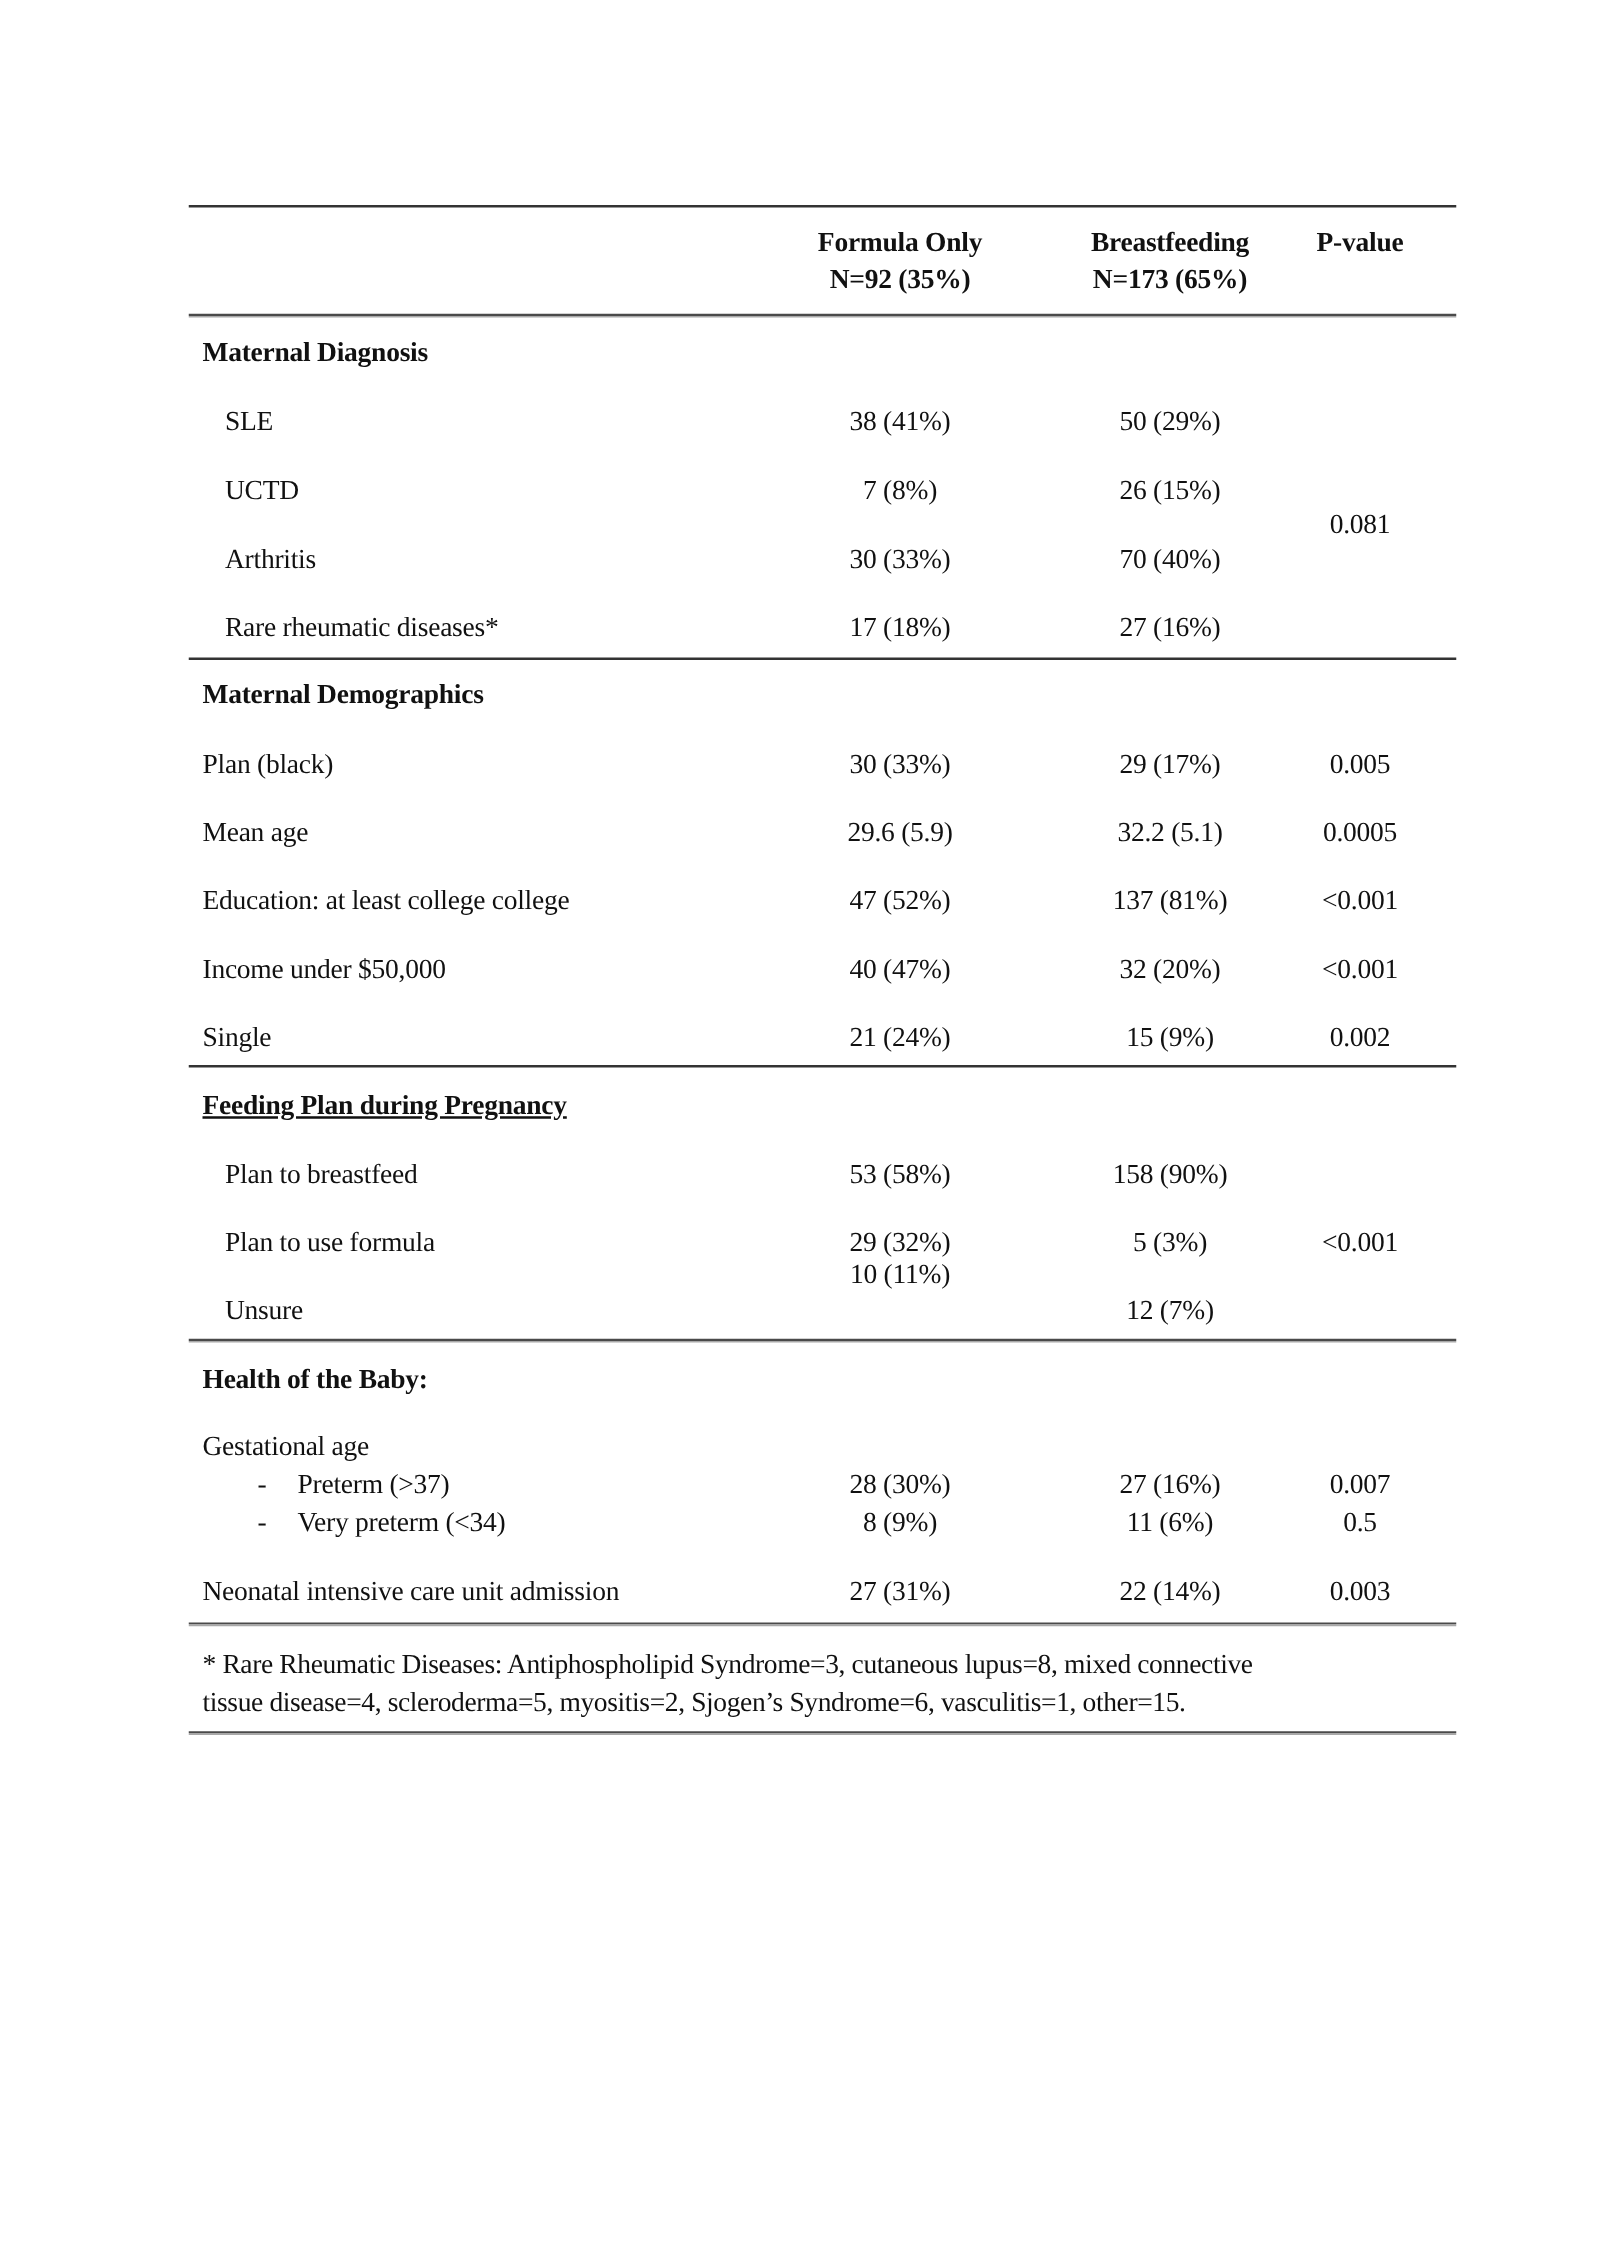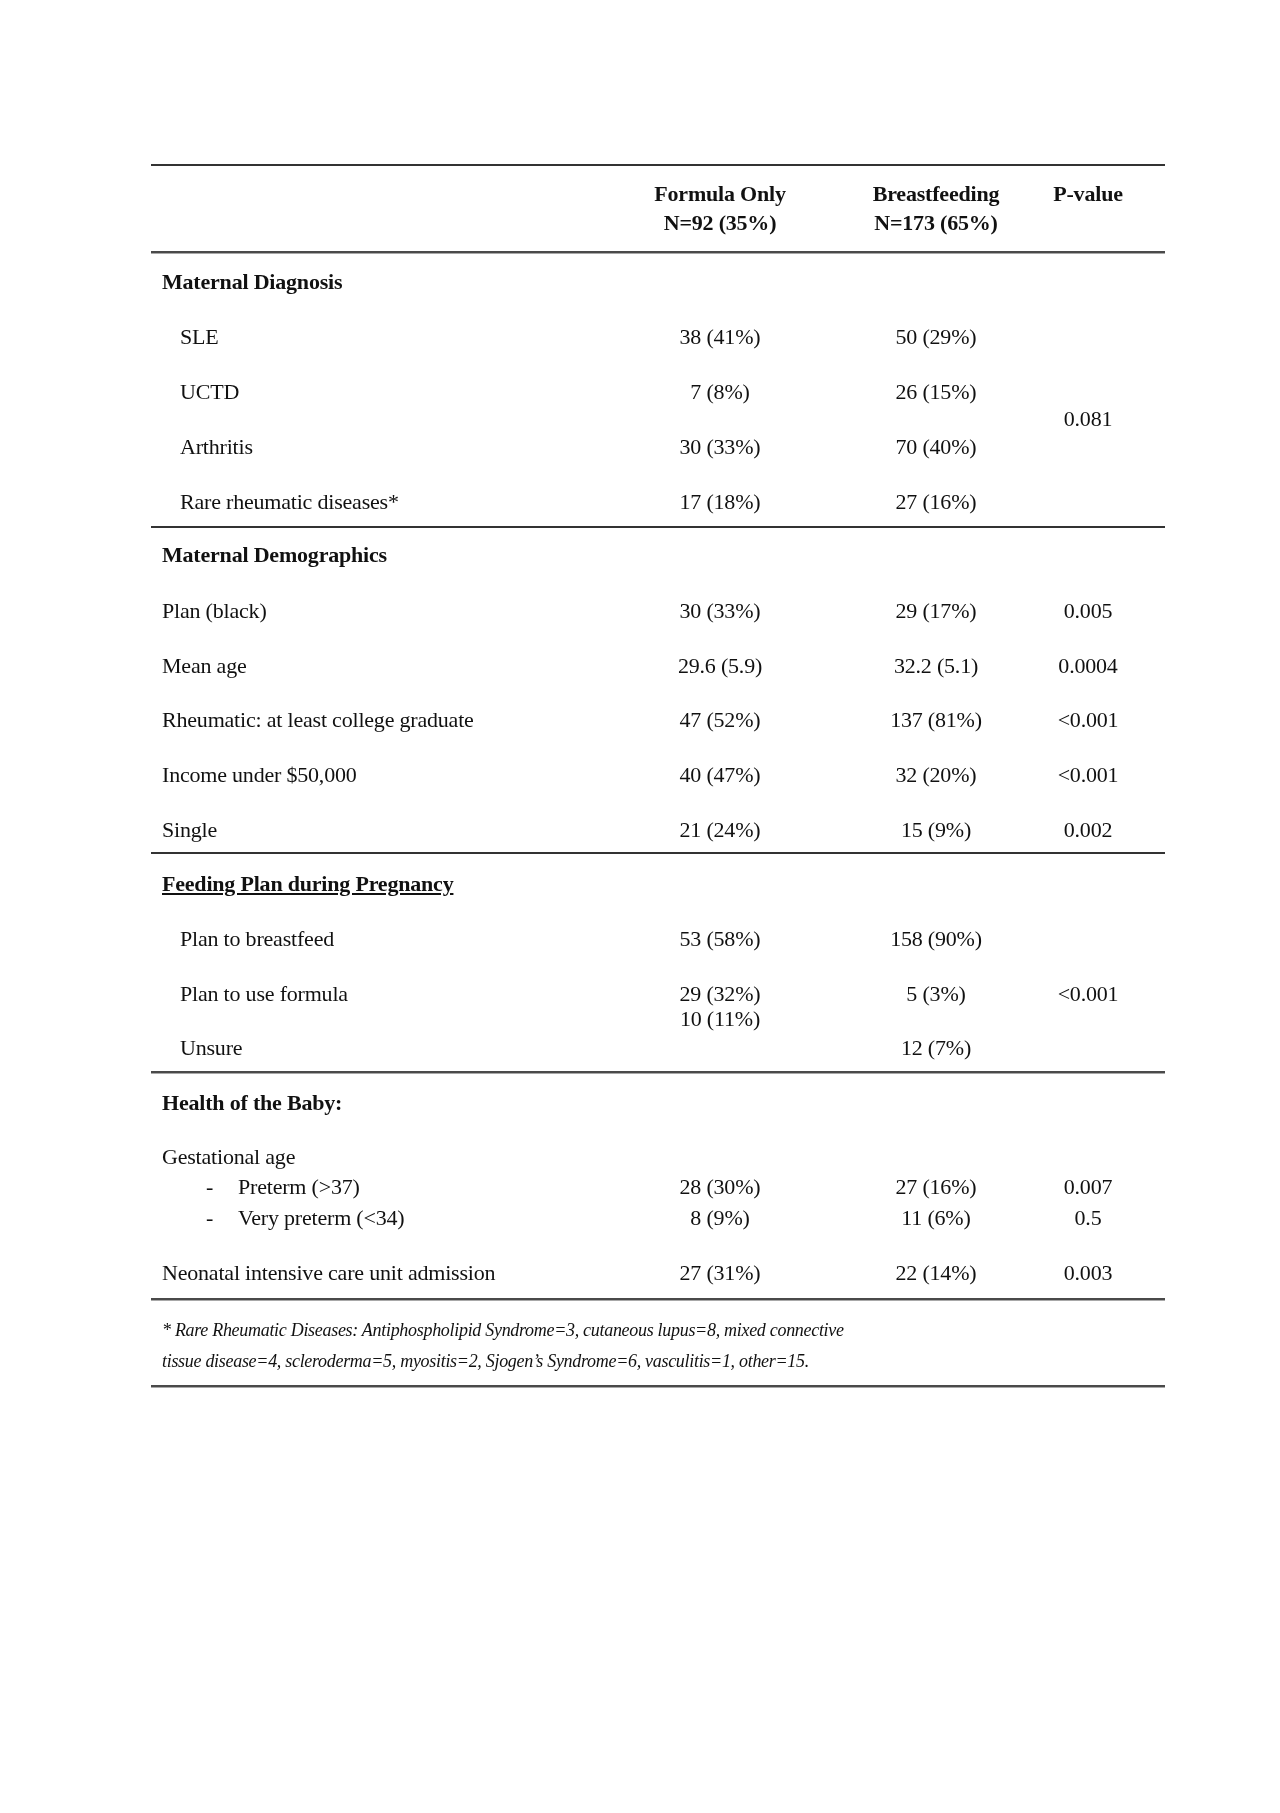--- a/index.html
+++ b/index.html
@@ -50,25 +50,24 @@
     .c-breast  { left: 685px; width: 200px; text-align: center; }
     .c-p       { left: 887px; width: 100px; text-align: center; }
     .label     { left: 11px; }
     .label.ind { left: 29px; }
     .dash      { left: 55px; }
     .sub       { left: 87px; }
     .footnote {
       position: absolute;
       left: 11px;
       width: 1000px;
-      font-size: 18px;
+      font-size: 22px;
       line-height: 31px;
       white-space: nowrap;
       letter-spacing: -0.3px;
-      font-style: italic;
     }
   </style>
 </head>
 <body>
 
 <div class="page">
   <div class="table-wrap">
 
     <div class="rule" style="top:0px;"></div>
 
@@ -114,24 +113,24 @@
       <div>
         <div class="txt label" style="top:434px;">Plan (black)</div>
         <div class="txt c-formula" style="top:434px;">30 (33%)</div>
         <div class="txt c-breast" style="top:434px;">29 (17%)</div>
         <div class="txt c-p" style="top:434px;">0.005</div>
       </div>
       <div>
         <div class="txt label" style="top:489px;">Mean age</div>
         <div class="txt c-formula" style="top:489px;">29.6 (5.9)</div>
         <div class="txt c-breast" style="top:489px;">32.2 (5.1)</div>
-        <div class="txt c-p" style="top:489px;">0.0004</div>
-      </div>
-      <div>
-        <div class="txt label" style="top:543px;">Rheumatic: at least college graduate</div>
+        <div class="txt c-p" style="top:489px;">0.0005</div>
+      </div>
+      <div>
+        <div class="txt label" style="top:543px;">Education: at least college college</div>
         <div class="txt c-formula" style="top:543px;">47 (52%)</div>
         <div class="txt c-breast" style="top:543px;">137 (81%)</div>
         <div class="txt c-p" style="top:543px;">&lt;0.001</div>
       </div>
       <div>
         <div class="txt label" style="top:598px;">Income under $50,000</div>
         <div class="txt c-formula" style="top:598px;">40 (47%)</div>
         <div class="txt c-breast" style="top:598px;">32 (20%)</div>
         <div class="txt c-p" style="top:598px;">&lt;0.001</div>
       </div>

